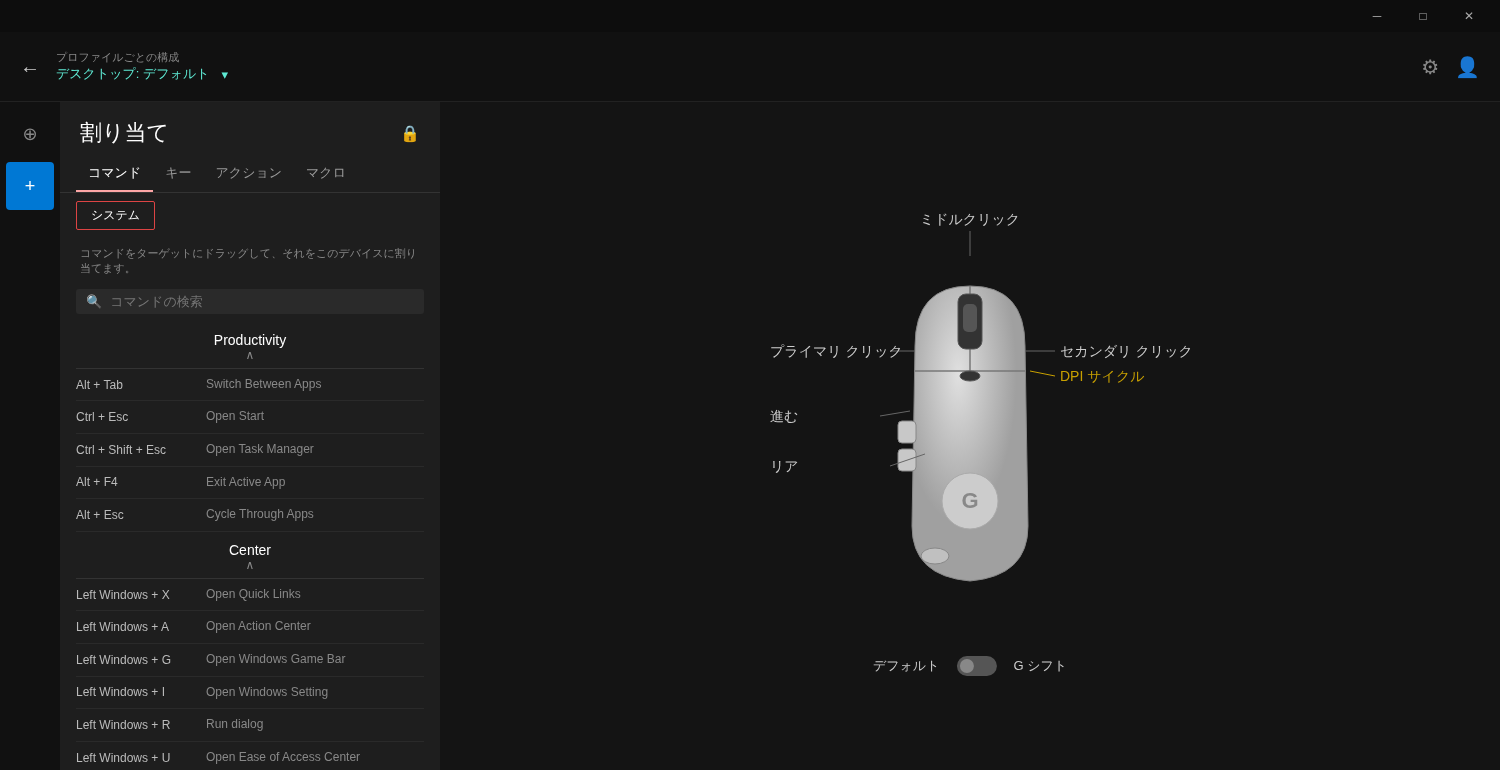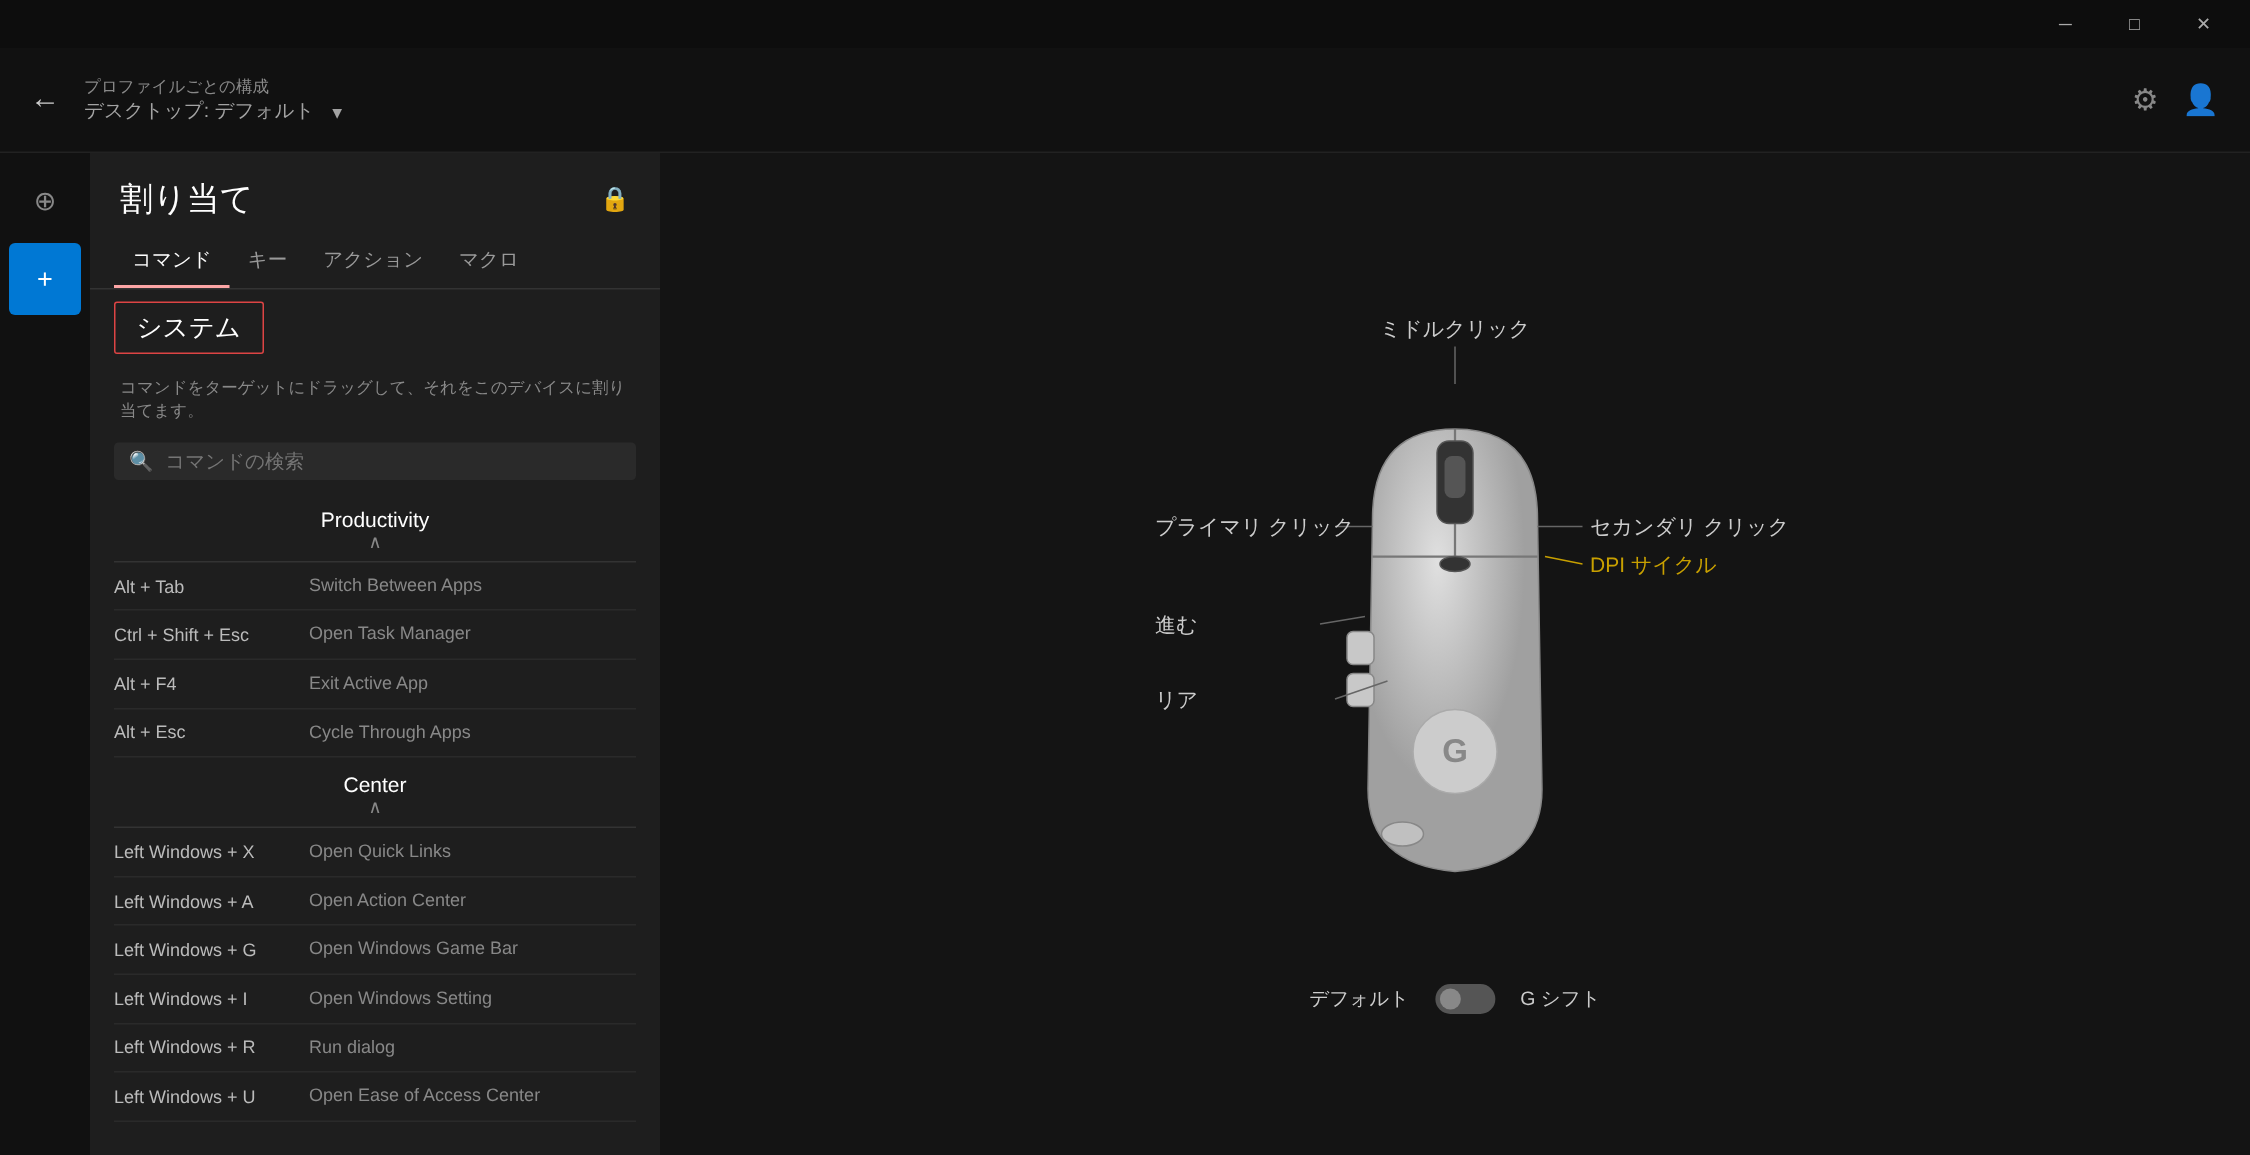--- a/index.html
+++ b/index.html
@@ -47,21 +47,21 @@
       border-bottom: 1px solid #222;
     }
     .back-btn {
       color: #ccc;
       font-size: 20px;
       cursor: pointer;
       margin-right: 16px;
     }
     .header-text { flex: 1; }
     .header-subtitle { font-size: 11px; color: #888; }
-    .header-title { font-size: 13px; color: #a3a3a3; cursor: pointer; display: flex; align-items: center; gap: 12px; }
+    .header-title { font-size: 13px; color: #5eead4; cursor: pointer; display: flex; align-items: center; gap: 12px; }
     .header-actions { display: flex; gap: 16px; }
     .header-icon { color: #888; font-size: 20px; cursor: pointer; }
 
     
     .main {
       display: flex;
       flex: 1;
       overflow: hidden;
     }
 
@@ -139,21 +139,21 @@
       padding: 8px 16px;
       flex-shrink: 0;
     }
     .cat-btn {
       display: inline-block;
       padding: 5px 14px;
       border: 1px solid #d44;
       color: #fff;
       background: transparent;
       cursor: pointer;
-      font-size: 17px;
+      font-size: 12px;
       border-radius: 2px;
     }
 
     .drag-hint {
       padding: 8px 20px 8px;
       color: #888;
       font-size: 11px;
       line-height: 1.4;
       flex-shrink: 0;
     }
@@ -329,20 +329,24 @@
 
       <div class="section-header">
         <span class="section-title">Productivity</span>
         <span class="section-toggle">∧</span>
       </div>
       <div class="command-item">
         <span class="command-shortcut">Alt + Tab</span>
         <span class="command-desc">Switch Between Apps</span>
       </div>
       <div class="command-item">
+        <span class="command-shortcut">Ctrl + Esc</span>
+        <span class="command-desc">Open Start</span>
+      </div>
+      <div class="command-item">
         <span class="command-shortcut">Ctrl + Shift + Esc</span>
         <span class="command-desc">Open Task Manager</span>
       </div>
       <div class="command-item">
         <span class="command-shortcut">Alt + F4</span>
         <span class="command-desc">Exit Active App</span>
       </div>
       <div class="command-item">
         <span class="command-shortcut">Alt + Esc</span>
         <span class="command-desc">Cycle Through Apps</span>

